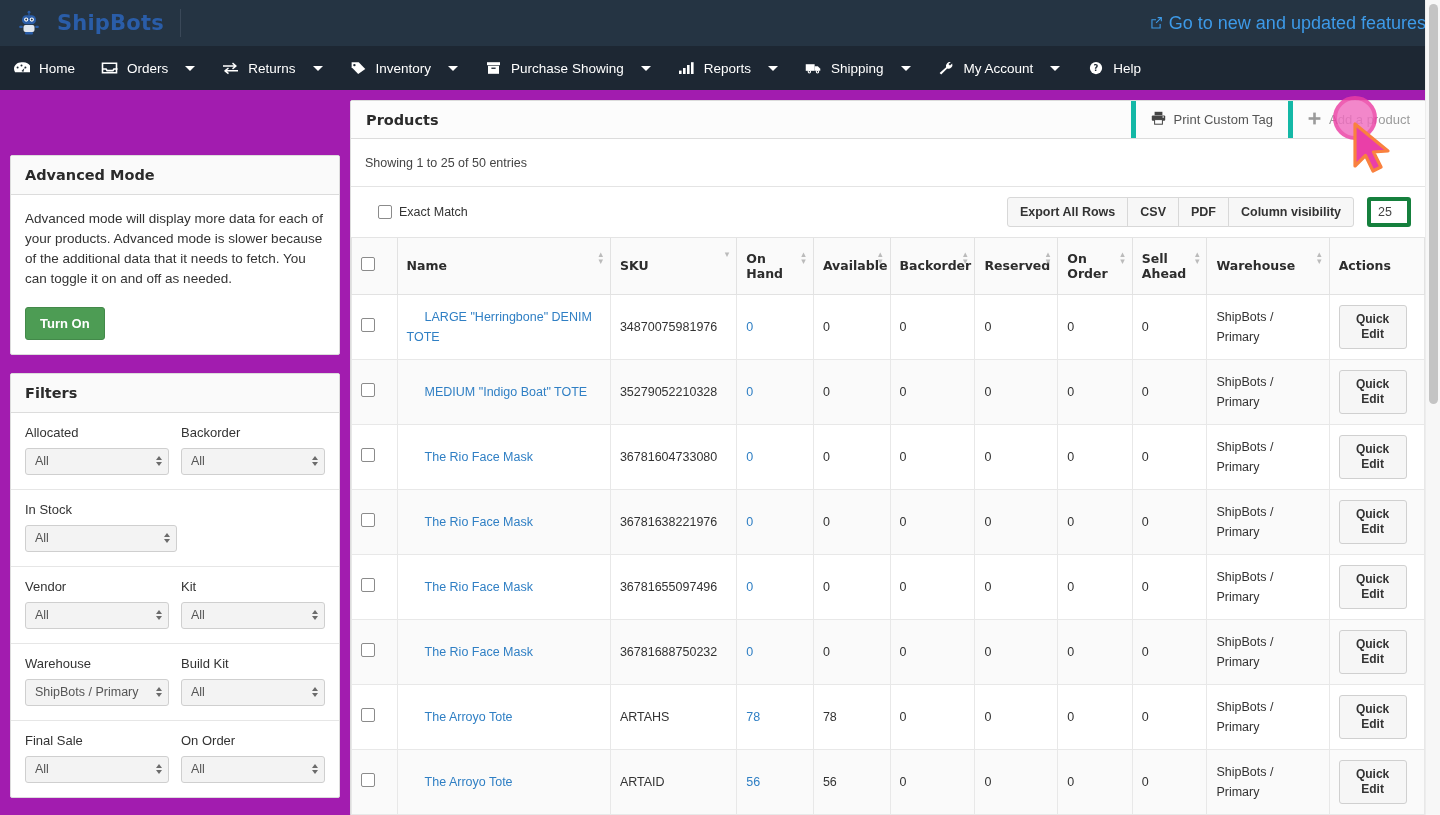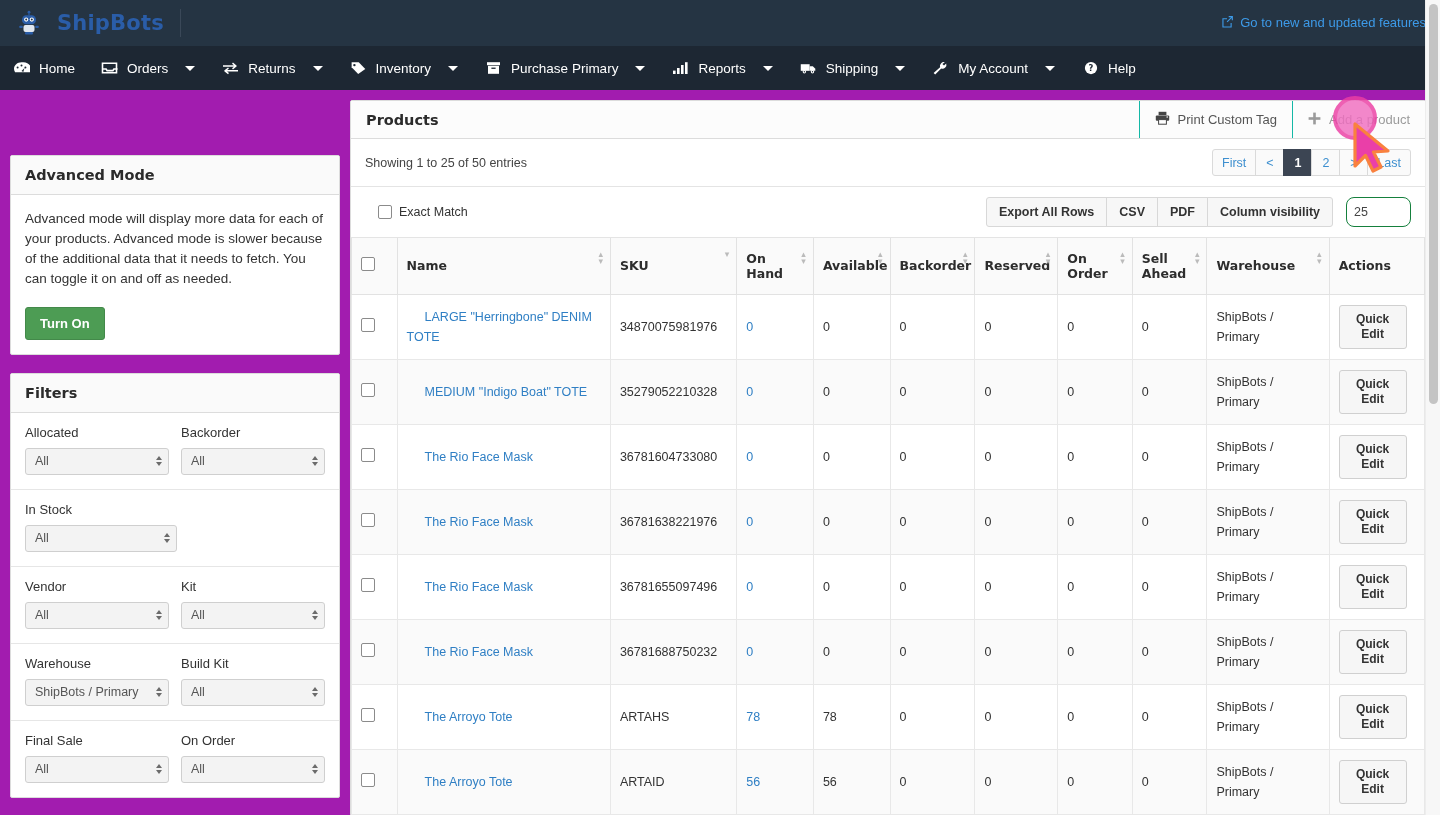--- a/index.html
+++ b/index.html
@@ -29,22 +29,22 @@
     font-weight: bold;
     color: #2a5da8;
     letter-spacing: .2px;
     font-family: "DejaVu Sans", sans-serif;
   }
   .brand-divider {
     width: 1px; height: 28px; background: #3a4858; margin-left: 16px;
   }
   .topbar-right {
     margin-left: auto;
-    display: flex; gap: 6px;
-    color: #4aa3e8; font-size: 13px;
+    display: flex; align-items: center; gap: 6px;
+    color: #4aa3e8; font-size: 18px;
   }
   .topbar-right .ext-icon { display: block; }
   .topbar-right a { color: #3d9ae8; text-decoration: none; }
 
   
   .navbar {
     height: 44px;
     background: #1d2733;
     display: flex;
     align-items: stretch;
@@ -179,21 +179,21 @@
   .main-title {
     display: flex; align-items: center;
     padding: 0 15px;
     font-size: 14.5px; font-weight: bold; color: #2b2b2b;
     flex: 1 1 auto;
     font-family: "DejaVu Sans", sans-serif;
   }
   .head-btn {
     display: flex; align-items: center; gap: 8px;
     padding: 0 15px;
-    border-left: 1px solid #14b8a6;
+    border-left: 5px solid #14b8a6;
     font-size: 13px;
     color: #555;
     cursor: pointer;
     white-space: nowrap;
   }
   .head-btn.muted { color: #9b9b9b; }
 
   .info-bar {
     display: flex; align-items: center;
     padding: 10px 14px;
@@ -257,24 +257,24 @@
     display: flex; align-items: center;
     padding: 4px 12px;
     margin-left: -1px;
     cursor: pointer;
     white-space: nowrap;
   }
   .xbtn:first-child { margin-left: 0; border-radius: 3px 0 0 3px; }
   .xbtn:last-child  { border-radius: 0 3px 3px 0; }
   .len-select {
     margin-left: 13px;
-    width: 65px; height: 30px;
-    border: 1px solid #15803d;
+    width: 44px; height: 30px;
+    border: 4px solid #15803d;
     background: #fff;
-    border-radius: 8px;
+    border-radius: 3px;
     position: relative;
     display: flex; align-items: center;
     padding-left: 7px;
     font-size: 12.5px;
     color: #444;
     cursor: pointer;
   }
 
   
   table.grid { width: 100%; border-collapse: collapse; table-layout: fixed; }
@@ -465,21 +465,21 @@
       </div>
 
     <div class="nav-item">
       <span class="nav-icon">
         <svg width="17" height="14" viewBox="0 0 17 14">
             <rect x="2" y="1.2" width="13" height="3" fill="#fff"></rect>
             <rect x="3" y="4.8" width="11" height="8" fill="#fff"></rect>
             <rect x="6.4" y="6.6" width="4.2" height="1.3" fill="#1d2733"></rect>
           </svg>
       </span>
-      <span>Purchase Primary</span>
+      <span>Purchase Showing</span>
     </div>
     <div class="nav-caret">
         <i></i>
       </div>
 
     <div class="nav-item">
       <span class="nav-icon">
         <svg width="17" height="14" viewBox="0 0 17 14">
             <rect x="1" y="9.6" width="2.6" height="3.4" fill="#fff"></rect>
             <rect x="5" y="7" width="2.6" height="6" fill="#fff"></rect>
@@ -677,28 +677,20 @@
                 <rect x="5.2" y="0.6" width="2.6" height="11.8" fill="#9b9b9b"></rect>
                 <rect x="0.6" y="5.2" width="11.8" height="2.6" fill="#9b9b9b"></rect>
               </svg>
           </span>
           <span>Add a product</span>
         </div>
       </div>
 
       <div class="info-bar">
         <div class="showing">Showing 1 to 25 of 50 entries</div>
-        <div class="pager">
-          <div class="pg">First</div>
-          <div class="pg">&lt;</div>
-          <div class="pg active">1</div>
-          <div class="pg">2</div>
-          <div class="pg">&gt;</div>
-          <div class="pg">Last</div>
-        </div>
       </div>
 
       <div class="tools-bar">
         <div class="exact-wrap">
           <span class="chk"></span>
           <span class="exact-label">Exact Match</span>
         </div>
 
         <div class="export-group">
           <div class="xbtn">Export All Rows</div>

